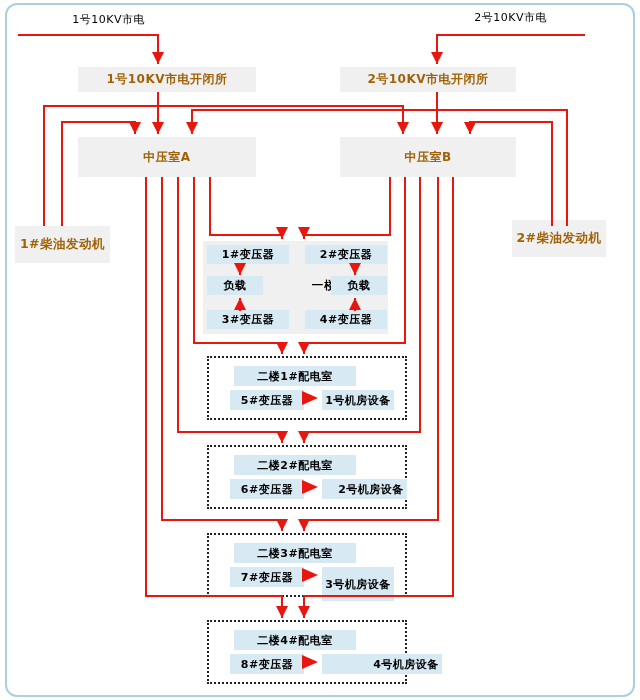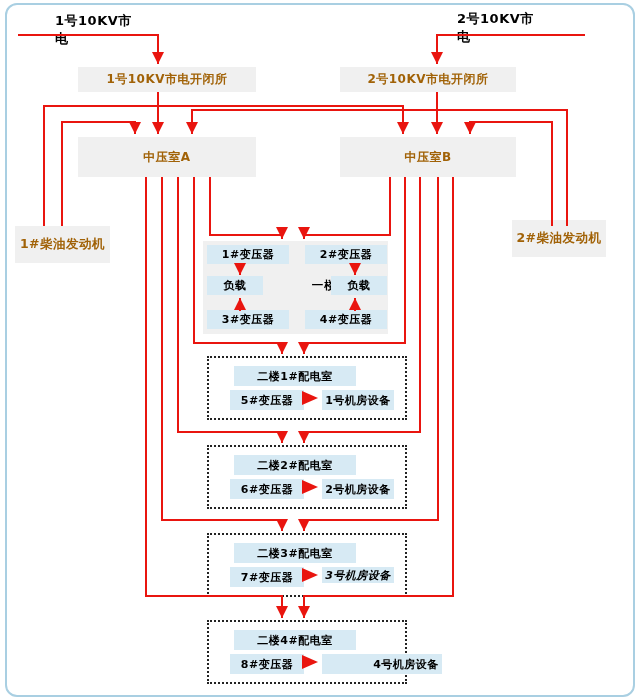--- a/index.html
+++ b/index.html
@@ -16,22 +16,22 @@
     position:absolute; display:flex; align-items:center; justify-content:center;
     background:#f0f0f0; color:#a16207; font-weight:700; font-size:12px;
     text-align:center; z-index:1; letter-spacing:0.5px;
   }
   .cell {
     position:absolute; display:flex; align-items:center; justify-content:center;
     background:#d7eaf4; color:#000; font-weight:700; font-size:11px;
     text-align:center; z-index:2; letter-spacing:0.5px;
   }
   .srclabel {
-    position:absolute; color:#000; font-weight:700; font-size:13px;
-    text-align:left; z-index:2; letter-spacing:0.5px;
+    position:absolute; color:#000; font-weight:400; font-size:11px;
+    text-align:right; z-index:2; letter-spacing:0.5px;
   }
   .floor1 { position:absolute; background:#f0f0f0; z-index:1; }
   .floor1-title {
     position:absolute; display:flex; align-items:center; justify-content:center;
     color:#000; font-weight:700; font-size:11.5px; z-index:2; letter-spacing:1px;padding-left:40px;
   }
   .f2room { position:absolute; border:2px dotted #222; background:#ffffff; z-index:1; }
 </style>
 </head>
 <body>
@@ -102,27 +102,27 @@
 
   <div class="f2room" style="left:207px; top:356px; width:196px; height:60px;">
     <div class="cell" style="left:25px; top:8px; width:122px; height:20px;">二楼1#配电室</div>
     <div class="cell" style="left:21px; top:32px; width:74px; height:20px;">5#变压器</div>
     <div class="cell" style="left:113px; top:32px; width:72px; height:20px;">1号机房设备</div>
   </div>
 
   <div class="f2room" style="left:207px; top:445px; width:196px; height:60px;">
     <div class="cell" style="left:25px; top:8px; width:122px; height:20px;">二楼2#配电室</div>
     <div class="cell" style="left:21px; top:32px; width:74px; height:20px;">6#变压器</div>
-    <div class="cell" style="left:113px; top:32px; width:72px; height:20px;">2号机房设备</div>
+    <div class="cell" style="left:113px; top:32px; width:72px; height:20px;padding-left:13px;">2号机房设备</div>
   </div>
 
   <div class="f2room" style="left:207px; top:533px; width:196px; height:60px;">
     <div class="cell" style="left:25px; top:8px; width:122px; height:20px;">二楼3#配电室</div>
     <div class="cell" style="left:21px; top:32px; width:74px; height:20px;">7#变压器</div>
-    <div class="cell" style="left:113px; top:32px; width:72px; height:16px;font-style:italic;">3号机房设备</div>
+    <div class="cell" style="left:113px; top:32px; width:72px; height:34px;">3号机房设备</div>
   </div>
 
   <div class="f2room" style="left:207px; top:620px; width:196px; height:60px;">
     <div class="cell" style="left:25px; top:8px; width:122px; height:20px;">二楼4#配电室</div>
     <div class="cell" style="left:21px; top:32px; width:74px; height:20px;">8#变压器</div>
     <div class="cell" style="left:113px; top:32px; width:72px; height:20px;padding-left:48px;">4号机房设备</div>
   </div>
 
 </div>
 

